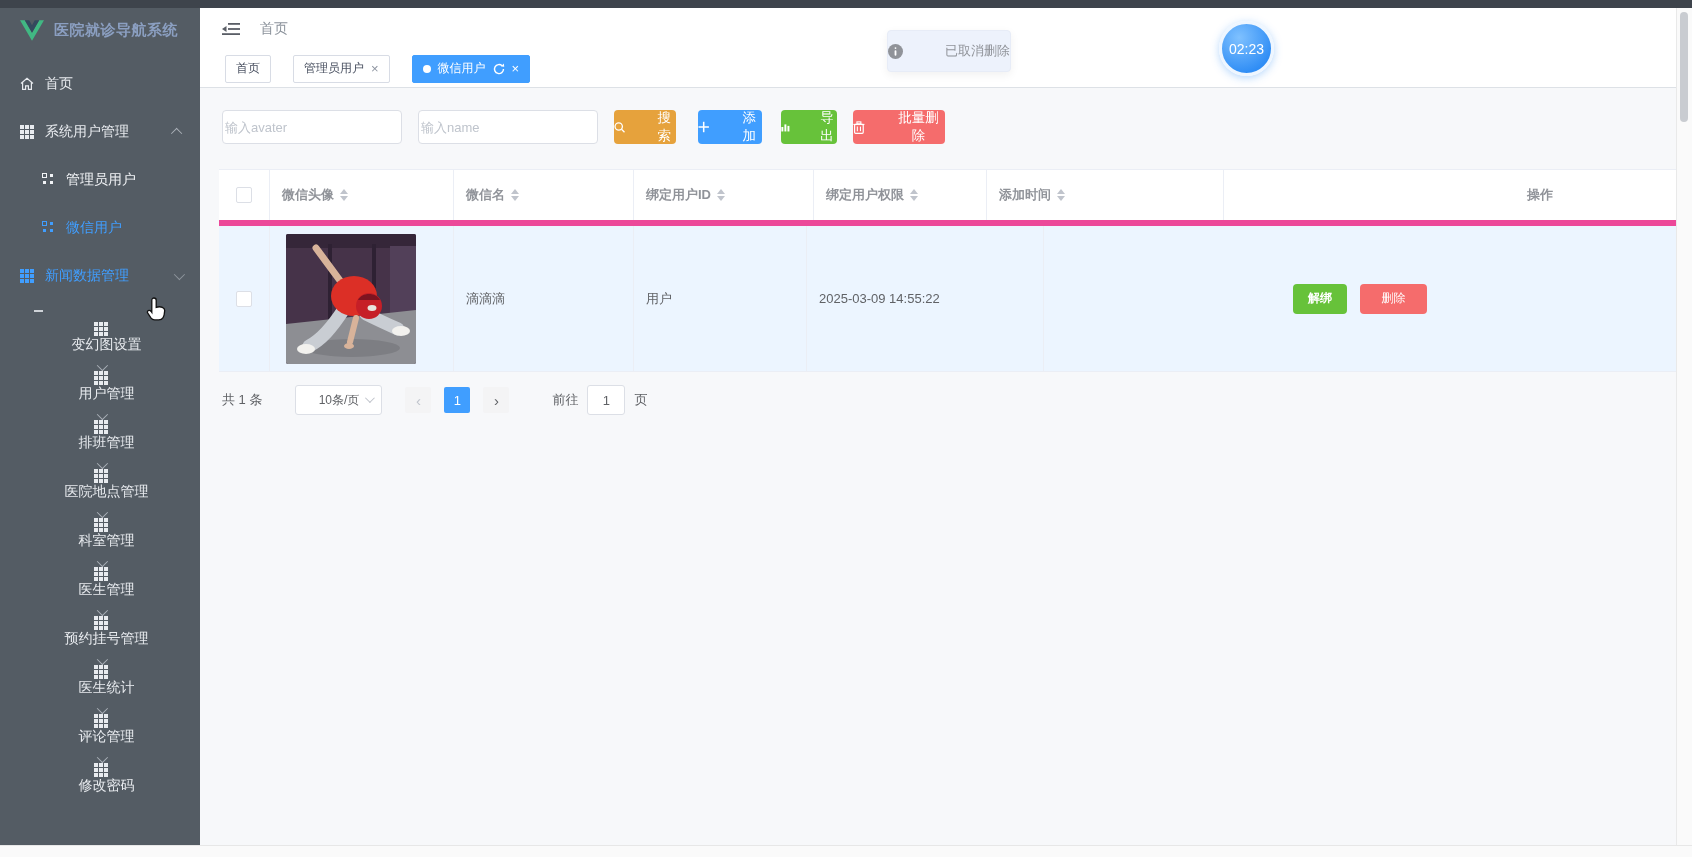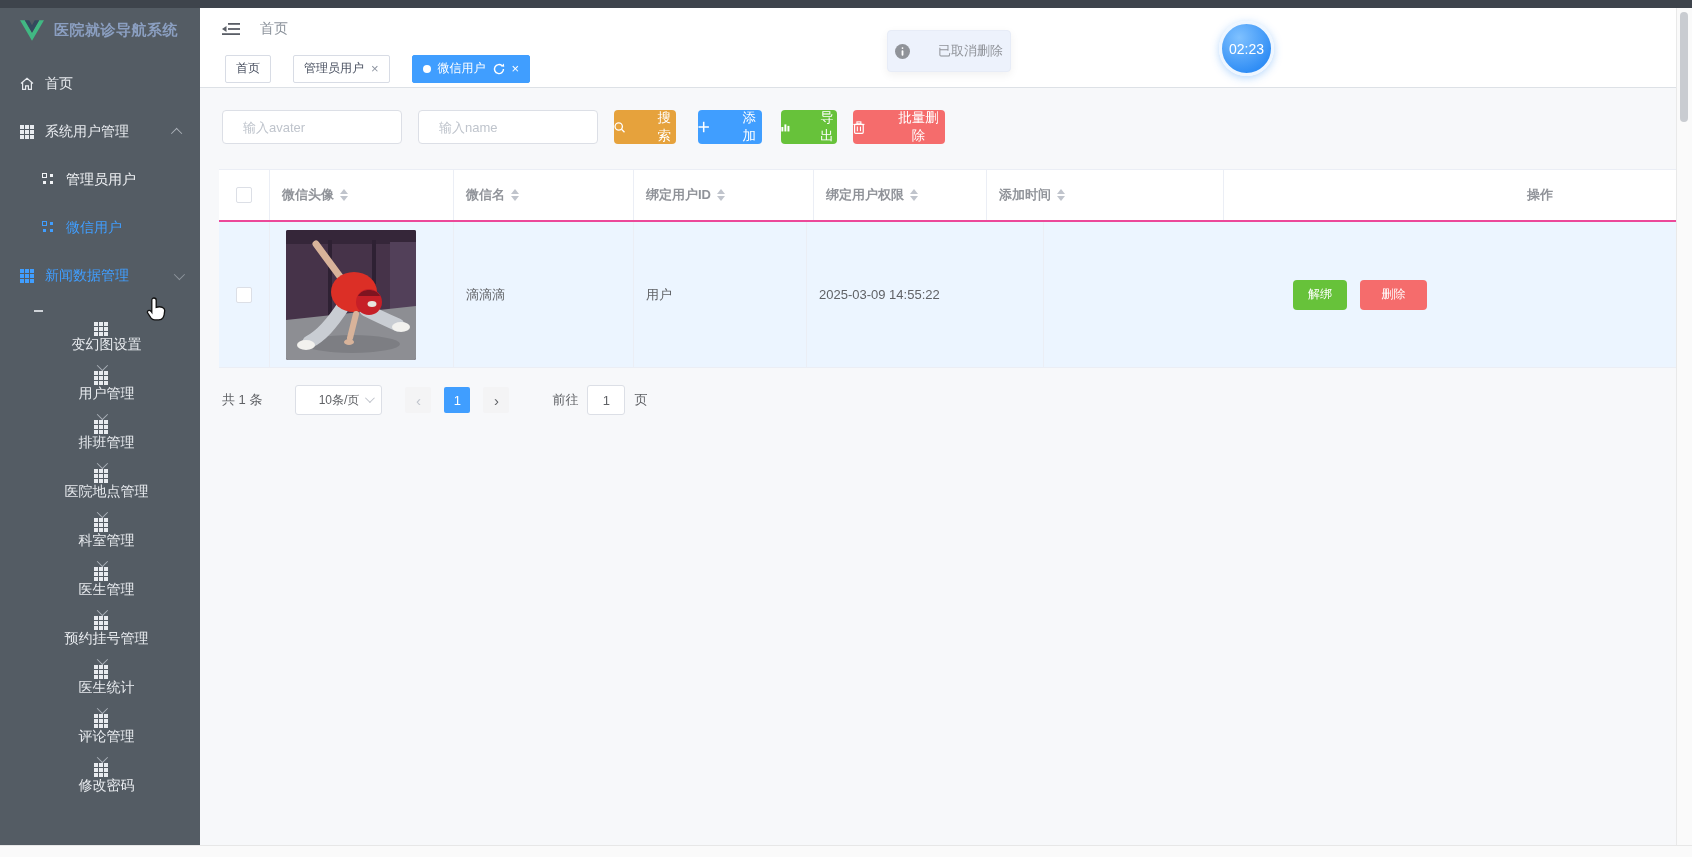--- a/index.html
+++ b/index.html
@@ -40,58 +40,58 @@
   .hamburger{width:18px;height:14px;cursor:pointer;}
   .breadcrumb{margin-left:20px;font-size:14px;color:#8b929b;cursor:pointer;}
   .tabbar{height:38px;background:#fff;border-bottom:1px solid #dde1e6;display:flex;align-items:center;padding-left:25px;box-sizing:border-box;}
   .tag-tab{height:26px;display:inline-flex;align-items:center;padding:0 10px;border:1px solid #d8dce5;background:#fff;color:#495060;font-size:12px;margin-right:22px;cursor:pointer;border-radius:2px;}
   .tag-tab .close-x{margin-left:7px;font-size:13px;color:#8d94a0;line-height:1;cursor:pointer;}
   .tag-tab.active{background:#409eff;border-color:#409eff;color:#fff;}
   .tag-tab.active .close-x{color:#fff;}
   .tab-dot{width:8px;height:8px;border-radius:50%;background:#fff;margin-right:7px;}
   .refresh-ic{margin-left:7px;display:inline-flex;}
 
-  .toast{position:absolute;left:687px;top:22px;width:122px;height:40px;background:#edf2fc;border:1px solid #e7ecf7;border-radius:4px;display:flex;align-items:center;justify-content:center;box-shadow:0 3px 10px rgba(0,0,0,.06);z-index:50;gap:20px;}
+  .toast{position:absolute;left:687px;top:22px;width:122px;height:40px;background:#edf2fc;border:1px solid #e7ecf7;border-radius:4px;display:flex;align-items:center;justify-content:space-between;box-shadow:0 3px 10px rgba(0,0,0,.06);z-index:50;gap:20px;}
   .toast-text{margin-left:8px;font-size:13px;color:#909399;}
 
   .recorder{position:absolute;left:1019px;top:13px;width:55px;height:55px;border-radius:50%;background:radial-gradient(circle at 35% 28%,#7fc1ff,#2f8df5 75%);border:3px solid #eef6ff;box-sizing:border-box;display:flex;align-items:center;justify-content:center;box-shadow:0 2px 8px rgba(47,141,245,.35);z-index:50;cursor:pointer;}
   .recorder span{color:#fff;font-size:14px;}
 
   .main{position:absolute;left:0;top:80px;width:1476px;height:757px;}
   .filter-row{position:absolute;left:22px;top:22px;display:flex;align-items:center;}
-  .f-input{width:180px;height:34px;border:1px solid #dcdfe6;border-radius:4px;background:#fff;box-sizing:border-box;padding:0 20px;font-size:13px;color:#606266;outline:none;margin-right:16px;font-family:inherit;}
+  .f-input{width:180px;height:34px;border:1px solid #dcdfe6;border-radius:4px;background:#fff;box-sizing:border-box;padding:0 2px;font-size:13px;color:#606266;outline:none;margin-right:16px;font-family:inherit;}
   .f-input::placeholder{color:#bfc4cc;}
   .btn{height:34px;border:none;border-radius:4px;color:#fff;font-size:13.5px;display:inline-flex;align-items:center;justify-content:center;padding:0 14px;cursor:pointer;font-family:inherit;gap:21px;}
   .btn svg{margin-right:6px;}
   .btn-search{background:#e6a23c;margin-right:22px;width:62px;padding:0;}
   .btn-add{background:#409eff;margin-right:19px;width:64px;padding:0;}
   .btn-export{background:#67c23a;margin-right:16px;width:56px;padding:0;}
   .btn-batch{background:#f56c6c;width:92px;padding:0;}
 
   
   .table{position:absolute;left:19px;top:81px;width:1457px;background:#fff;font-size:13px;color:#606266;border-top:1px solid #ebeef5;}
   .t-head{display:flex;height:50px;background:#fff;color:#909399;font-weight:600;}
-  .t-row{display:flex;height:145px;background:#ecf5ff;border-top:2px solid #ec4899;border-bottom:1px solid #ebeef5;}
+  .t-row{display:flex;height:145px;background:#ecf5ff;border-top:6px solid #ec4899;border-bottom:1px solid #ebeef5;}
   .t-cell{display:flex;align-items:center;padding-left:12px;box-sizing:border-box;border-right:1px solid #ebeef5;}
   .t-cell.last{border-right:none;}
   .c0{width:51px;justify-content:center;padding-left:0;}
   .c1{width:184px;}
   .c2{width:180px;}
   .c3{width:180px;}
   .c4{width:173px;}
   .c5{width:237px;}
   .c6{width:180px;border-right:none;}
   .c7{width:272px;justify-content:center;padding-left:0;}
   .sorter{display:inline-flex;flex-direction:column;margin-left:6px;cursor:pointer;}
   .car-up{width:0;height:0;border-left:4px solid transparent;border-right:4px solid transparent;border-bottom:5px solid #c0c4cc;margin-bottom:2px;}
   .car-dn{width:0;height:0;border-left:4px solid transparent;border-right:4px solid transparent;border-top:5px solid #c0c4cc;}
   .cbx{width:14px;height:14px;border:1px solid #dcdfe6;border-radius:2px;background:#fff;cursor:pointer;}
   .avatar-img{width:130px;height:130px;border-radius:2px;overflow:hidden;margin-left:4px;flex:none;}
   .mini-btn{height:30px;border:none;border-radius:4px;color:#fff;font-size:12px;cursor:pointer;font-family:inherit;}
-  .mini-unbind{width:54px;background:#67c23a;margin-right:13px;}
+  .mini-unbind{width:54px;background:#67c23a;margin-right:13px;font-weight:bold;}
   .mini-delete{width:67px;background:#f56c6c;}
 
   
   .pager{position:absolute;left:22px;top:297px;display:flex;align-items:center;font-size:13px;color:#606266;}
   .pg-total{margin-right:33px;}
   .pg-size{width:85px;height:28px;border:1px solid #dcdfe6;border-radius:3px;background:#fff;display:flex;align-items:center;justify-content:center;position:relative;cursor:pointer;margin-right:23px;font-size:12px;}
   .pg-size .chev{border-color:#c0c4cc;width:6px;height:6px;position:absolute;right:9px;top:10px;}
   .pg-btn{width:26px;height:26px;border-radius:2px;background:#f4f4f5;display:flex;align-items:center;justify-content:center;font-size:15px;cursor:pointer;margin-right:13px;}
   .pg-prev{color:#c0c4cc;}
   .pg-next{color:#606266;}

